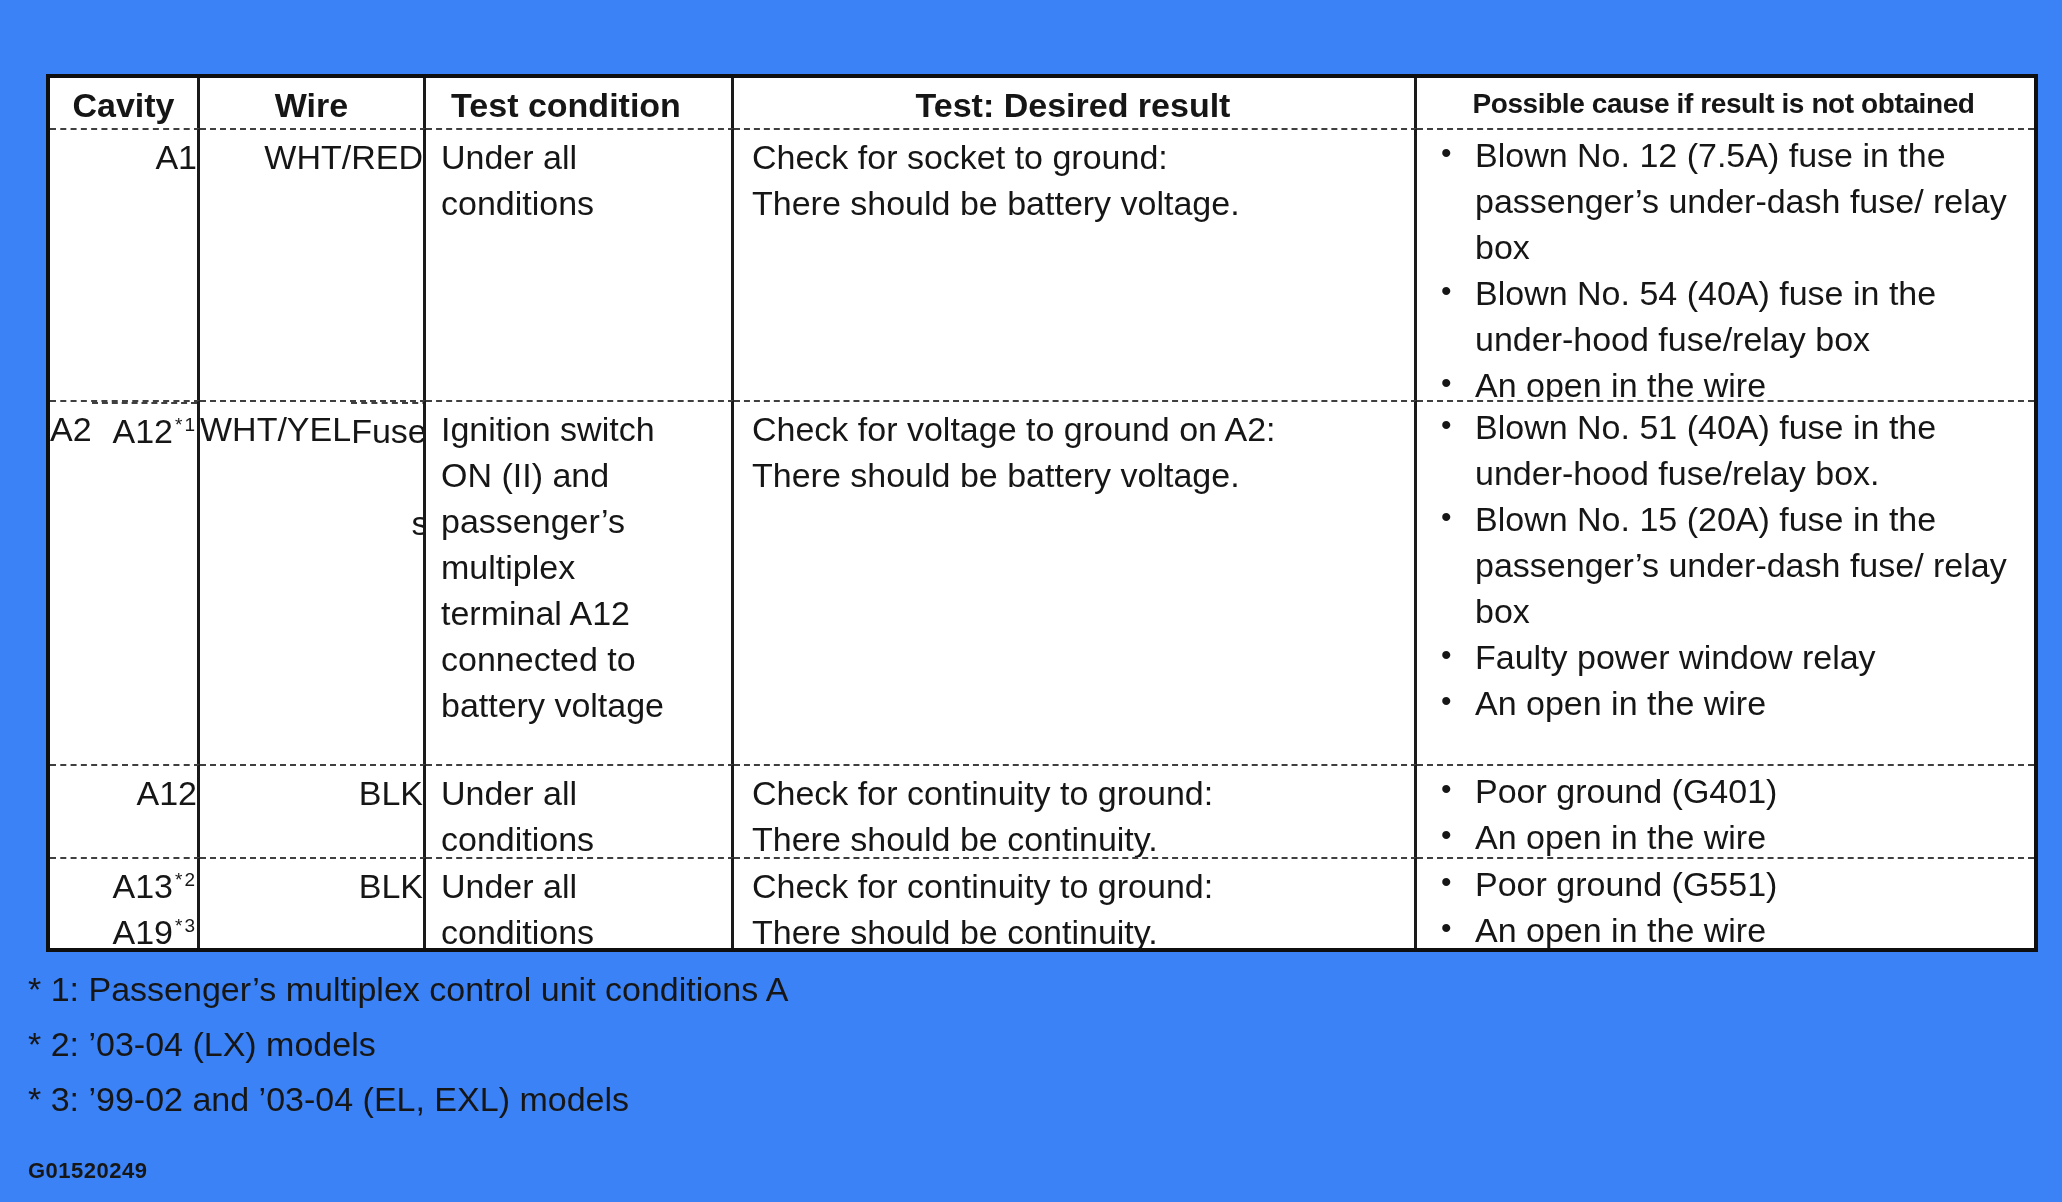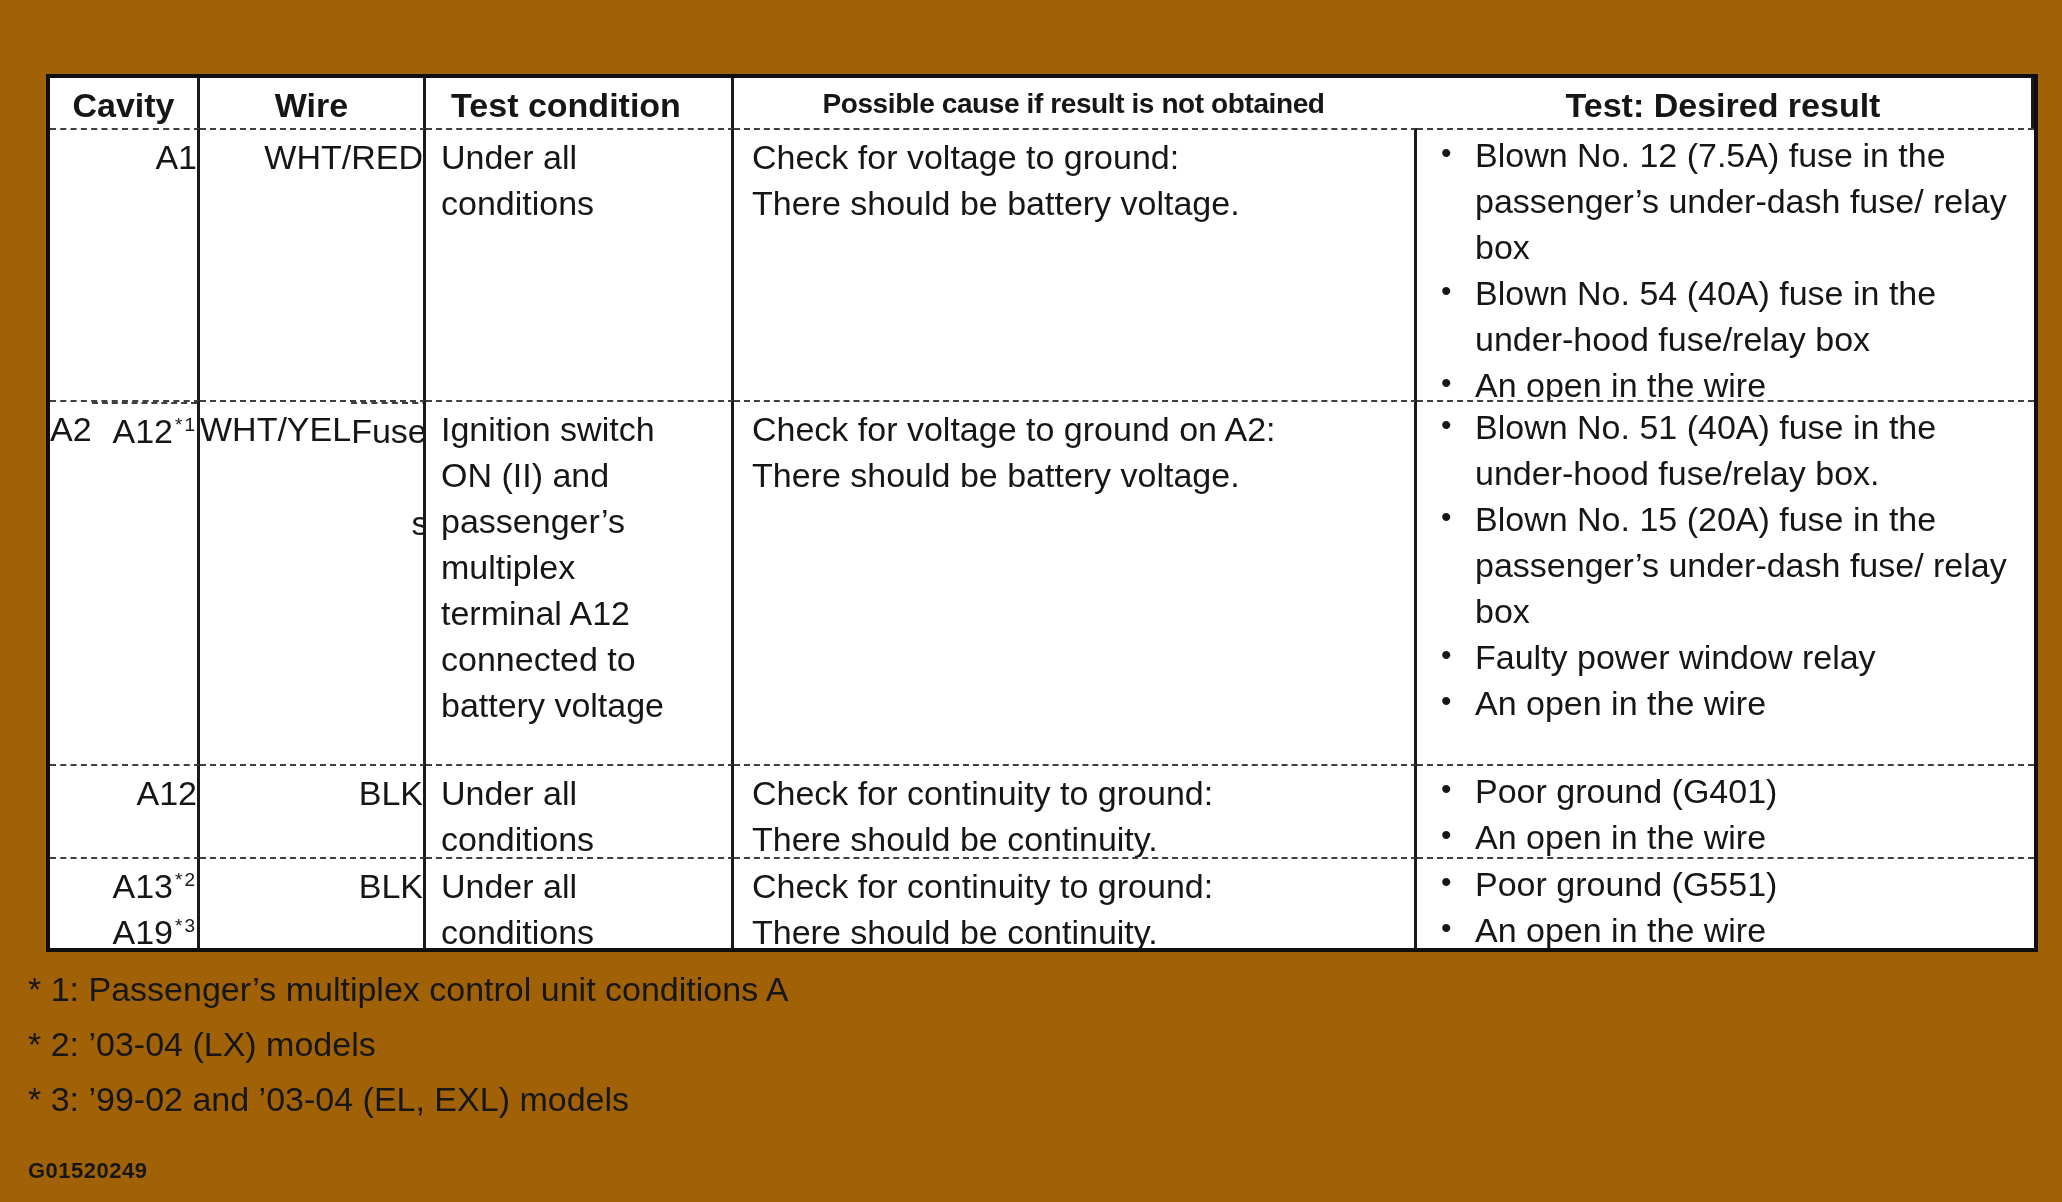--- a/index.html
+++ b/index.html
@@ -1,21 +1,21 @@
 <!DOCTYPE html>
 <html><head>
 <meta charset="utf-8">
 <style>
   * { box-sizing: border-box; margin: 0; padding: 0; }
   html, body { background: #e8e8e8; }
   .canvas {
     position: relative;
     width: 2062px;
     height: 1202px;
-    background: #a16207;
+    background: #3b82f6;
     font-family: "Liberation Sans", "DejaVu Sans", sans-serif;
     color: #161616;
     overflow: hidden;
   }
   
   .dtable {
     position: absolute;
     left: 46px;
     top: 74px;
     width: 1992px;
@@ -87,28 +87,28 @@
 </head>
 <body>
 
 <div class="canvas">
 
   <div class="dtable">
 
     <div class="cell c1 head">Cavity</div>
     <div class="cell c2 head">Wire</div>
     <div class="cell c3 head">Test condition</div>
+    <div class="cell c4 head">Test: Desired result</div>
     <div class="cell c5 head hc">Possible cause if result is not obtained</div>
-    <div class="cell c4 head">Test: Desired result</div>
 
     <div class="cell c1 rt center">A1</div>
     <div class="cell c2 rt center">WHT/RED</div>
     <div class="cell c3 rt">Under all conditions</div>
     <div class="cell c4 rt">
-      <div>Check for voltage to ground:</div>
+      <div>Check for socket to ground:</div>
       <div>There should be battery voltage.</div>
     </div>
     <div class="cell c5 rt">
       <ul class="causes">
         <li>Blown No. 12 (7.5A) fuse in the passenger’s under-dash fuse/ relay box</li>
         <li>Blown No. 54 (40A) fuse in the under-hood fuse/relay box</li>
         <li>An open in the wire</li>
       </ul>
     </div>
 

